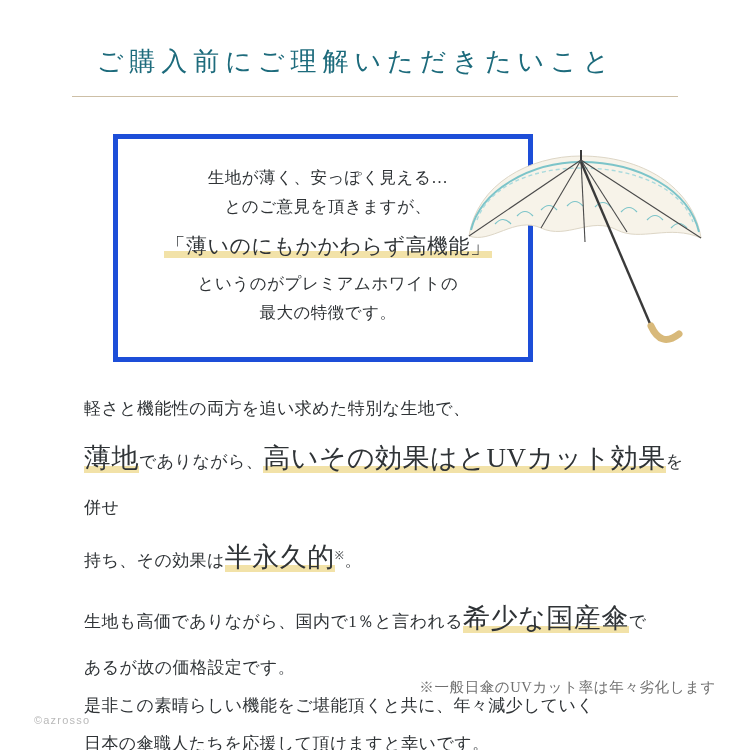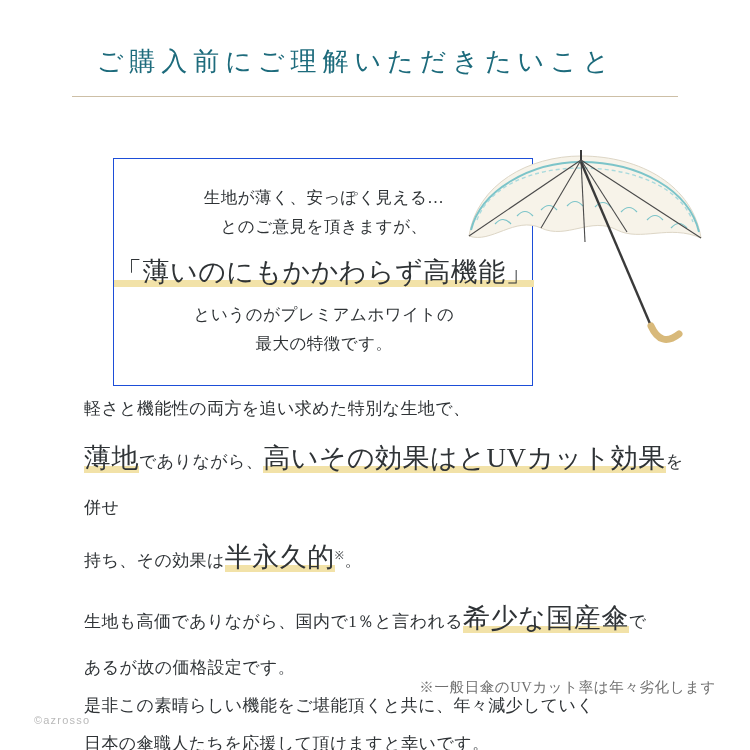--- a/index.html
+++ b/index.html
@@ -43,38 +43,37 @@
     background: #cdbfa6;
   }
 
   
   .quote-box {
     position: absolute;
     top: 134px;
     left: 113px;
     width: 420px;
     height: 228px;
-    border: 1px solid #1d4ed8;
+    border: 5px solid #1d4ed8;
     background: #ffffff;
-    margin-top: 24px;
   }
   .quote-inner {
     position: absolute;
     top: 24px;
     left: 0;
     width: 420px;
     text-align: center;
     line-height: 1.78;
     font-size: 16.5px;
     letter-spacing: 0.5px;
     color: #2f3336;
   }
   .quote-line { white-space: nowrap; }
   .quote-strong {
-    font-size: 27px;
+    font-size: 21px;
     letter-spacing: 0.5px;
     white-space: nowrap;
     display: inline-block;
     margin: 6px 0 4px;
   }
   .mark-quote {
     background: linear-gradient(to top, #f2e2a8 0 7px, rgba(0,0,0,0) 7px 100%);
     padding: 0 1px;
   }
 

